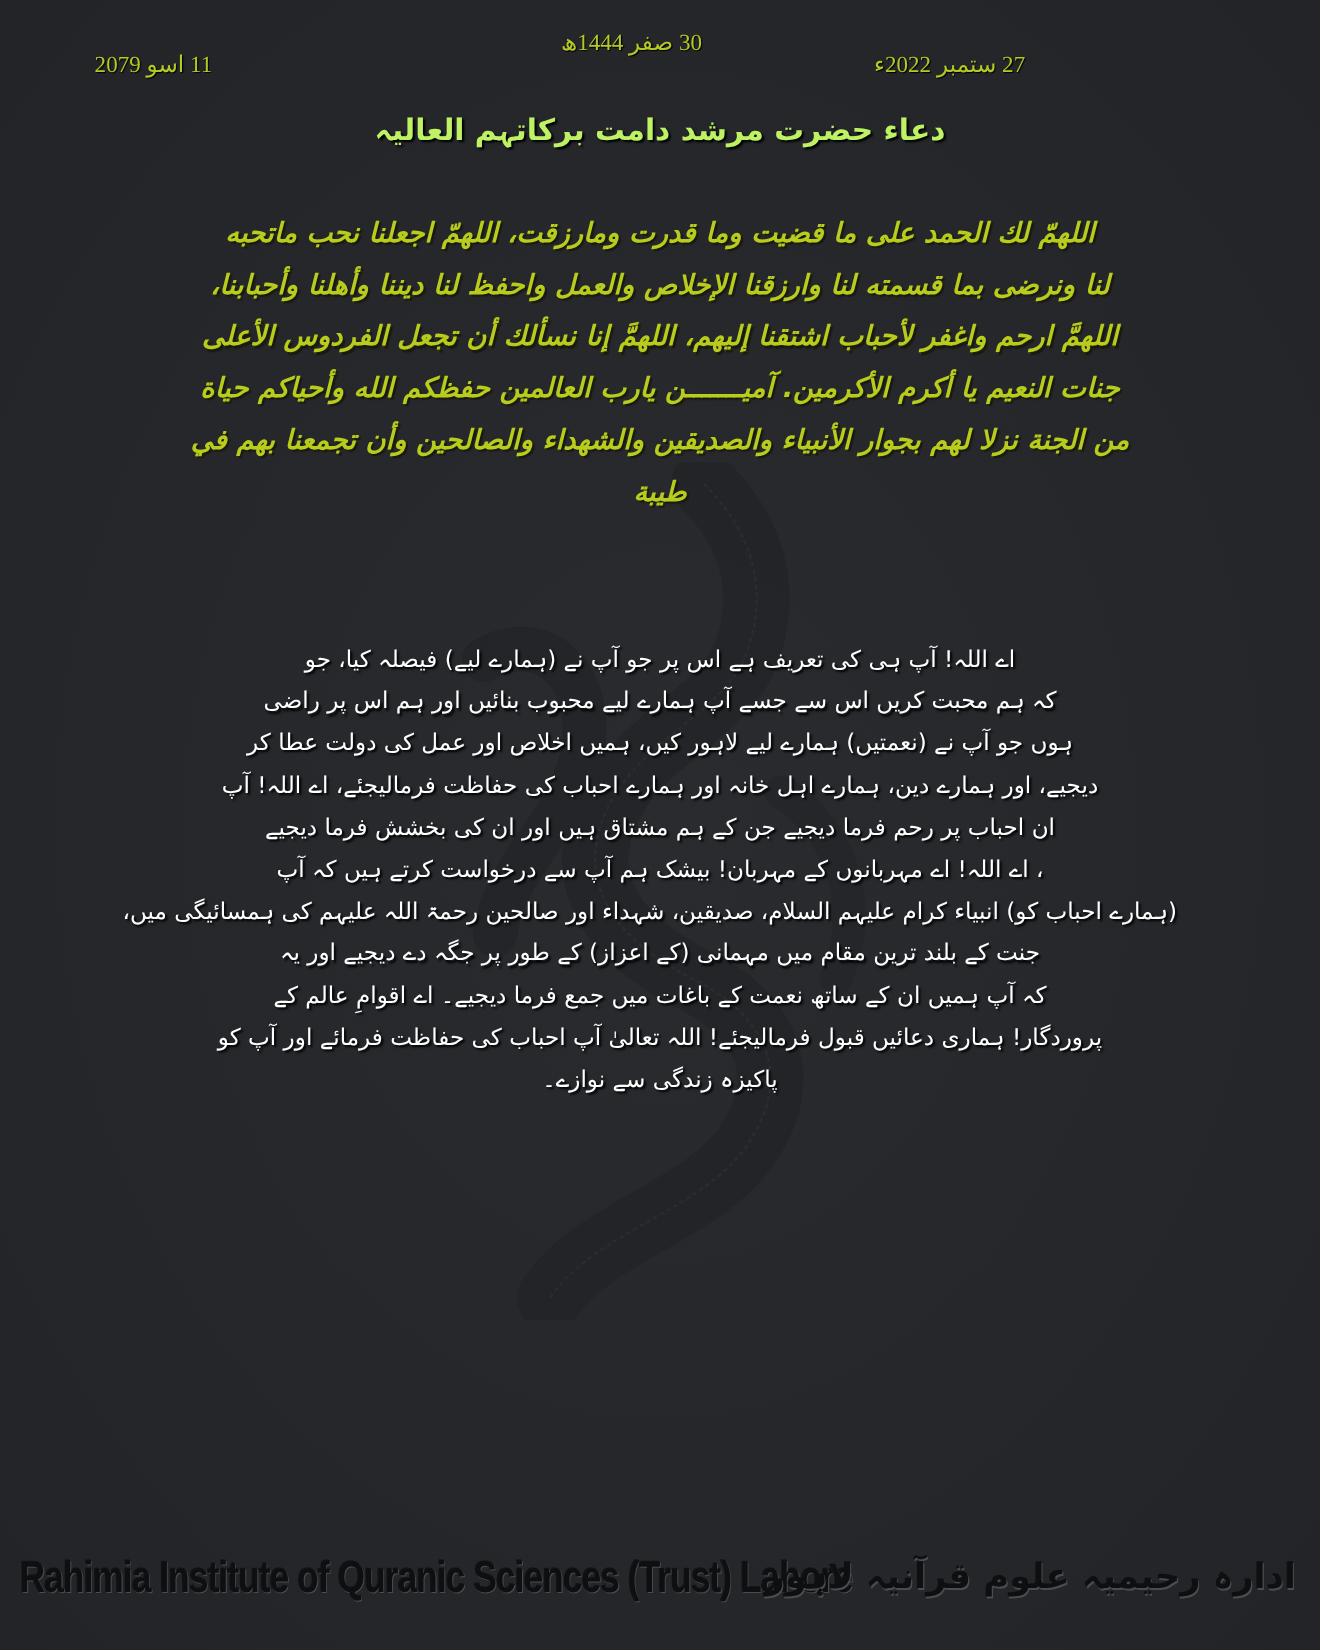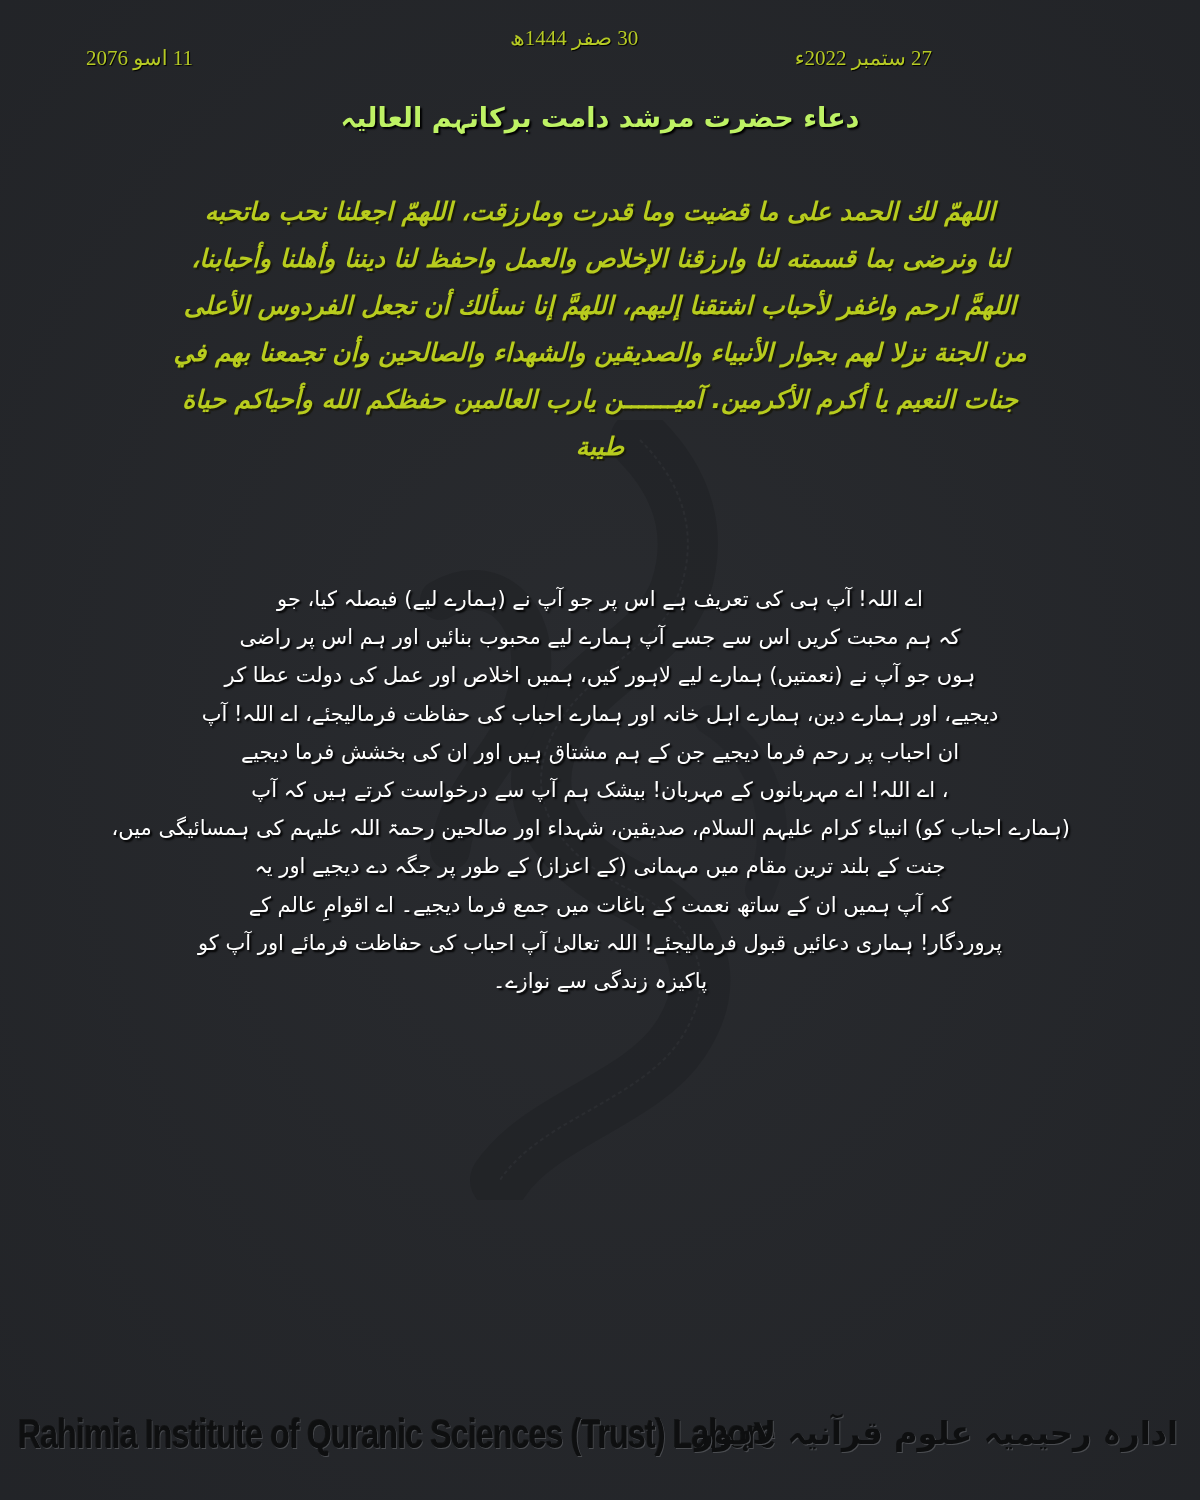--- a/index.html
+++ b/index.html
@@ -132,31 +132,31 @@
 <svg class="watermark" viewBox="0 0 440 780" xmlns="http://www.w3.org/2000/svg">
   <path d="M260 20 C 300 60, 320 110, 300 170 C 280 230, 200 250, 170 320 C 140 390, 190 440, 250 470 C 320 505, 340 560, 300 620 C 260 680, 160 700, 120 760" fill="none" stroke="#1f2124" stroke-width="60" stroke-linecap="round"></path>
   <path d="M260 20 C 300 60, 320 110, 300 170 C 280 230, 200 250, 170 320 C 140 390, 190 440, 250 470 C 320 505, 340 560, 300 620 C 260 680, 160 700, 120 760" fill="none" stroke="#2e3034" stroke-width="2" stroke-dasharray="4 3"></path>
   <path d="M60 180 C 110 150, 160 190, 150 260 C 140 330, 80 360, 70 430" fill="none" stroke="#1f2124" stroke-width="40" stroke-linecap="round"></path>
   <path d="M330 300 C 380 330, 410 400, 380 470" fill="none" stroke="#222428" stroke-width="30" stroke-linecap="round"></path>
 </svg>
 
 <div class="date-bar">
   <div class="date date-hijri">30 صفر 1444ھ</div>
   <div class="date date-gregorian">27 ستمبر 2022ء</div>
-  <div class="date date-bikrami">11 اسو 2076</div>
+  <div class="date date-bikrami">11 اسو 2079</div>
 </div>
 
 <h1 class="title">دعاء حضرت مرشد دامت برکاتہم العالیہ</h1>
 
 <div class="arabic-block">
   <div class="arabic-line">اللهمّ لك الحمد على ما قضيت وما قدرت ومارزقت، اللهمّ اجعلنا نحب ماتحبه</div>
   <div class="arabic-line">لنا ونرضى بما قسمته لنا وارزقنا الإخلاص والعمل واحفظ لنا ديننا وأهلنا وأحبابنا،</div>
   <div class="arabic-line">اللهمَّ ارحم واغفر لأحباب اشتقنا إليهم، اللهمَّ إنا نسألك أن تجعل الفردوس الأعلى</div>
+  <div class="arabic-line">جنات النعيم يا أكرم الأكرمين. آميـــــــن يارب العالمين حفظكم الله وأحياكم حياة</div>
   <div class="arabic-line">من الجنة نزلا لهم بجوار الأنبياء والصديقين والشهداء والصالحين وأن تجمعنا بهم في</div>
-  <div class="arabic-line">جنات النعيم يا أكرم الأكرمين. آميـــــــن يارب العالمين حفظكم الله وأحياكم حياة</div>
   <div class="arabic-line">طيبة</div>
 </div>
 
 <div class="urdu-block">
   <div class="urdu-line">اے اللہ! آپ ہی کی تعریف ہے اس پر جو آپ نے (ہمارے لیے) فیصلہ کیا، جو</div>
   <div class="urdu-line">کہ ہم محبت کریں اس سے جسے آپ ہمارے لیے محبوب بنائیں اور ہم اس پر راضی</div>
   <div class="urdu-line">ہوں جو آپ نے (نعمتیں) ہمارے لیے لاہور کیں، ہمیں اخلاص اور عمل کی دولت عطا کر</div>
   <div class="urdu-line">دیجیے، اور ہمارے دین، ہمارے اہل خانہ اور ہمارے احباب کی حفاظت فرمالیجئے، اے اللہ! آپ</div>
   <div class="urdu-line">ان احباب پر رحم فرما دیجیے جن کے ہم مشتاق ہیں اور ان کی بخشش فرما دیجیے</div>
   <div class="urdu-line">، اے اللہ! اے مہربانوں کے مہربان! بیشک ہم آپ سے درخواست کرتے ہیں کہ آپ</div>

